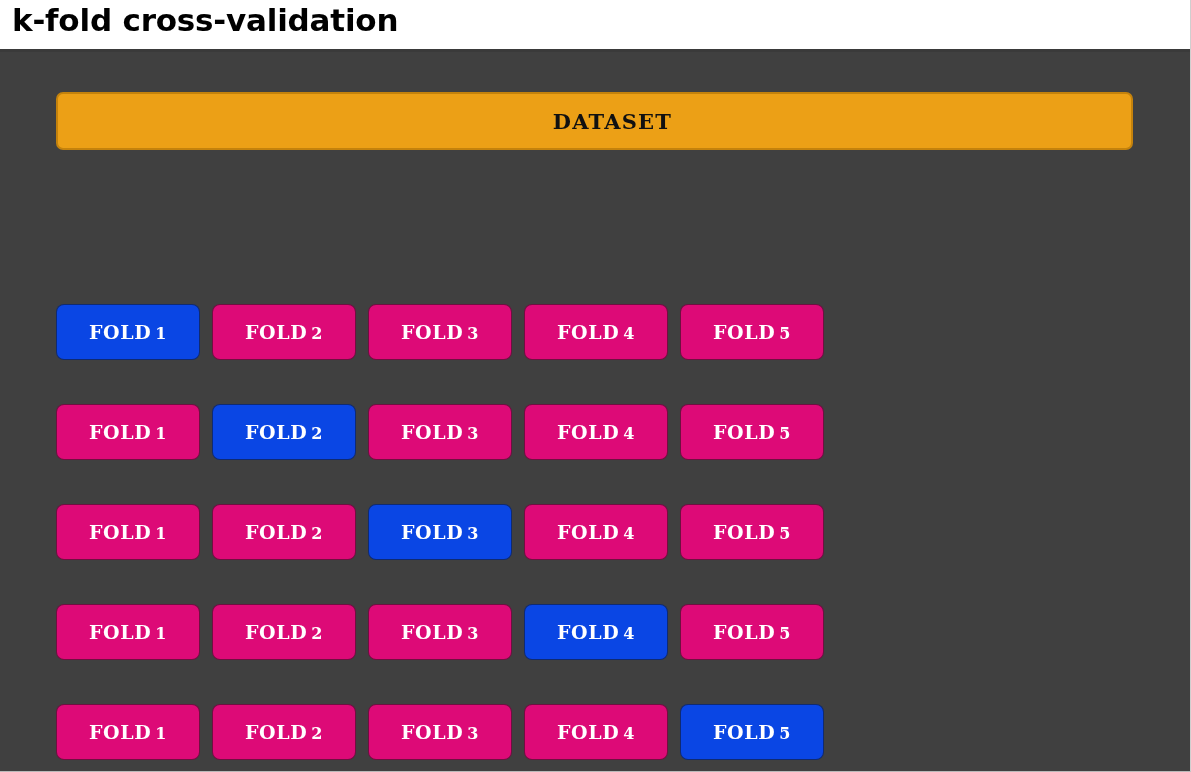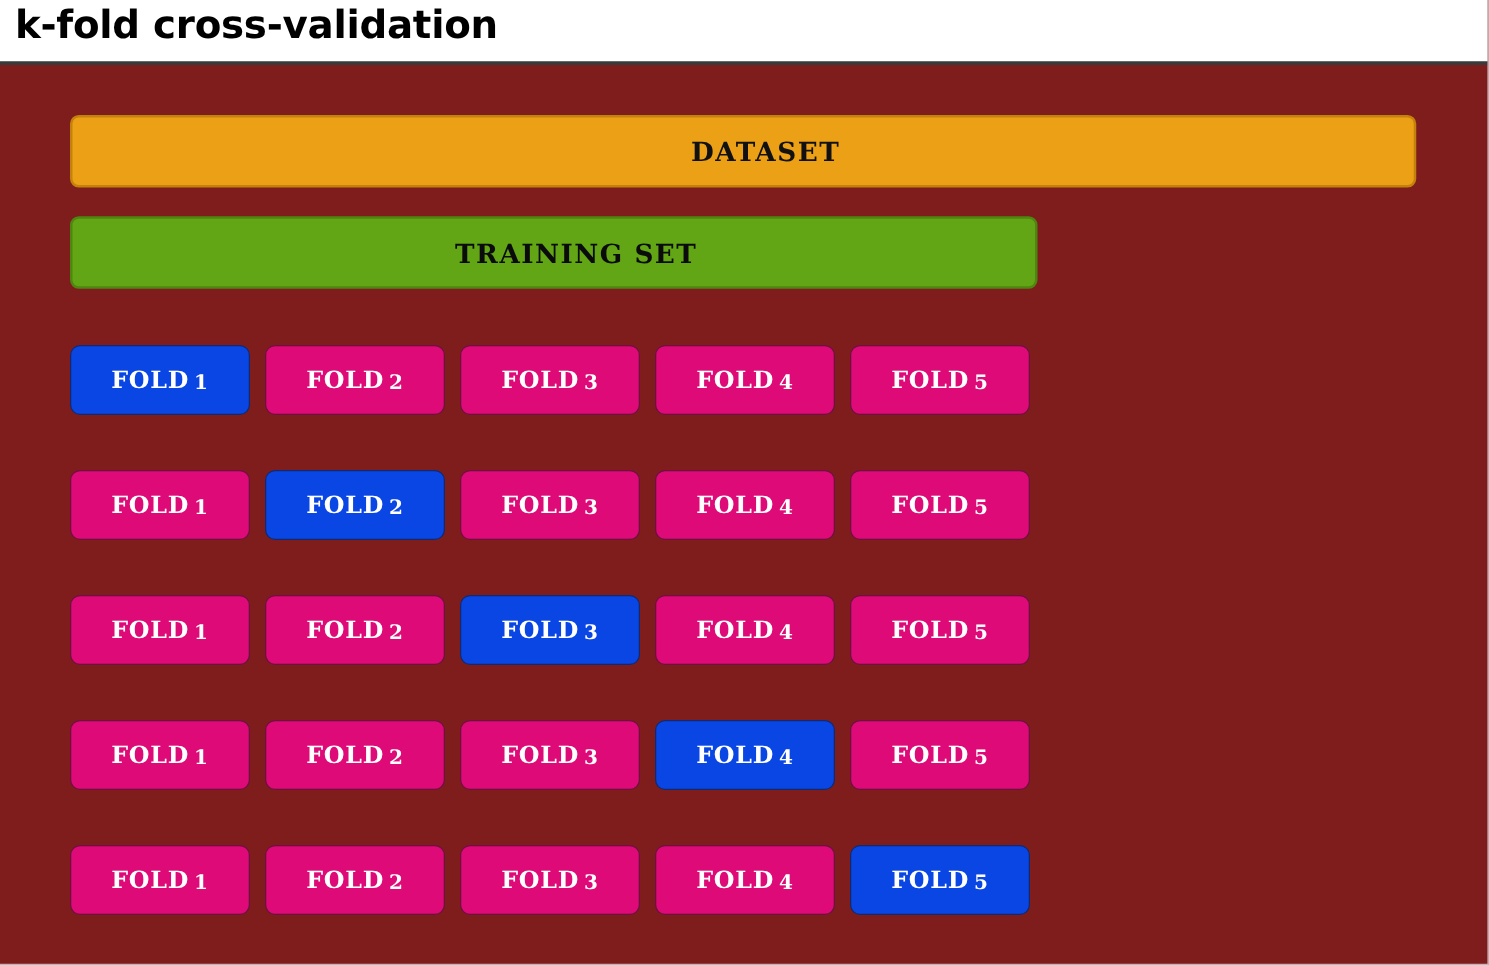--- a/index.html
+++ b/index.html
@@ -9,21 +9,21 @@
   }
   body {
     font-family: "Liberation Sans", sans-serif;
     -webkit-font-smoothing: antialiased;
   }
 
   #page {
     position: relative;
     width: 1191px;
     height: 772px;
-    background: #7f1d1d;
+    background: #404040;
     overflow: hidden;
     border-right: 1px solid #cfcfcf;
     border-bottom: 1px solid #b9b9b9;
     box-sizing: border-box;
   }
 
   
   #header {
     position: absolute;
     left: 0;
@@ -113,20 +113,21 @@
   }
 
   
   .fold-row {
     position: absolute;
     left: 56px;
     width: 780px;
     height: 73px;
     display: flex;
     gap: 0px;
+    margin-top: 28px;
   }
   .fold-cell {
     position: relative;
     width: 156px;
     height: 56px;
     box-sizing: border-box;
     display: flex;
     align-items: center;
     justify-content: center;
     padding-right: 12px;
@@ -172,23 +173,20 @@
     <div id="page-title">k-fold cross-validation</div>
   </div>
 
   <div id="canvas">
 
     <div class="bar" id="dataset-bar">
       <span>DATASET</span>
     </div>
 
     <div id="split-row">
-      <div class="bar" id="training-bar">
-        <span>TRAINING SET</span>
-      </div>
     </div>
 
     <div id="fold-rows-container">
         <div class="fold-row" style="top: 224px;">
           <div class="fold-cell">
             <div class="fold-block active">
               <span>FOLD</span>
               <span class="fold-num">1</span>
             </div>
           </div>

